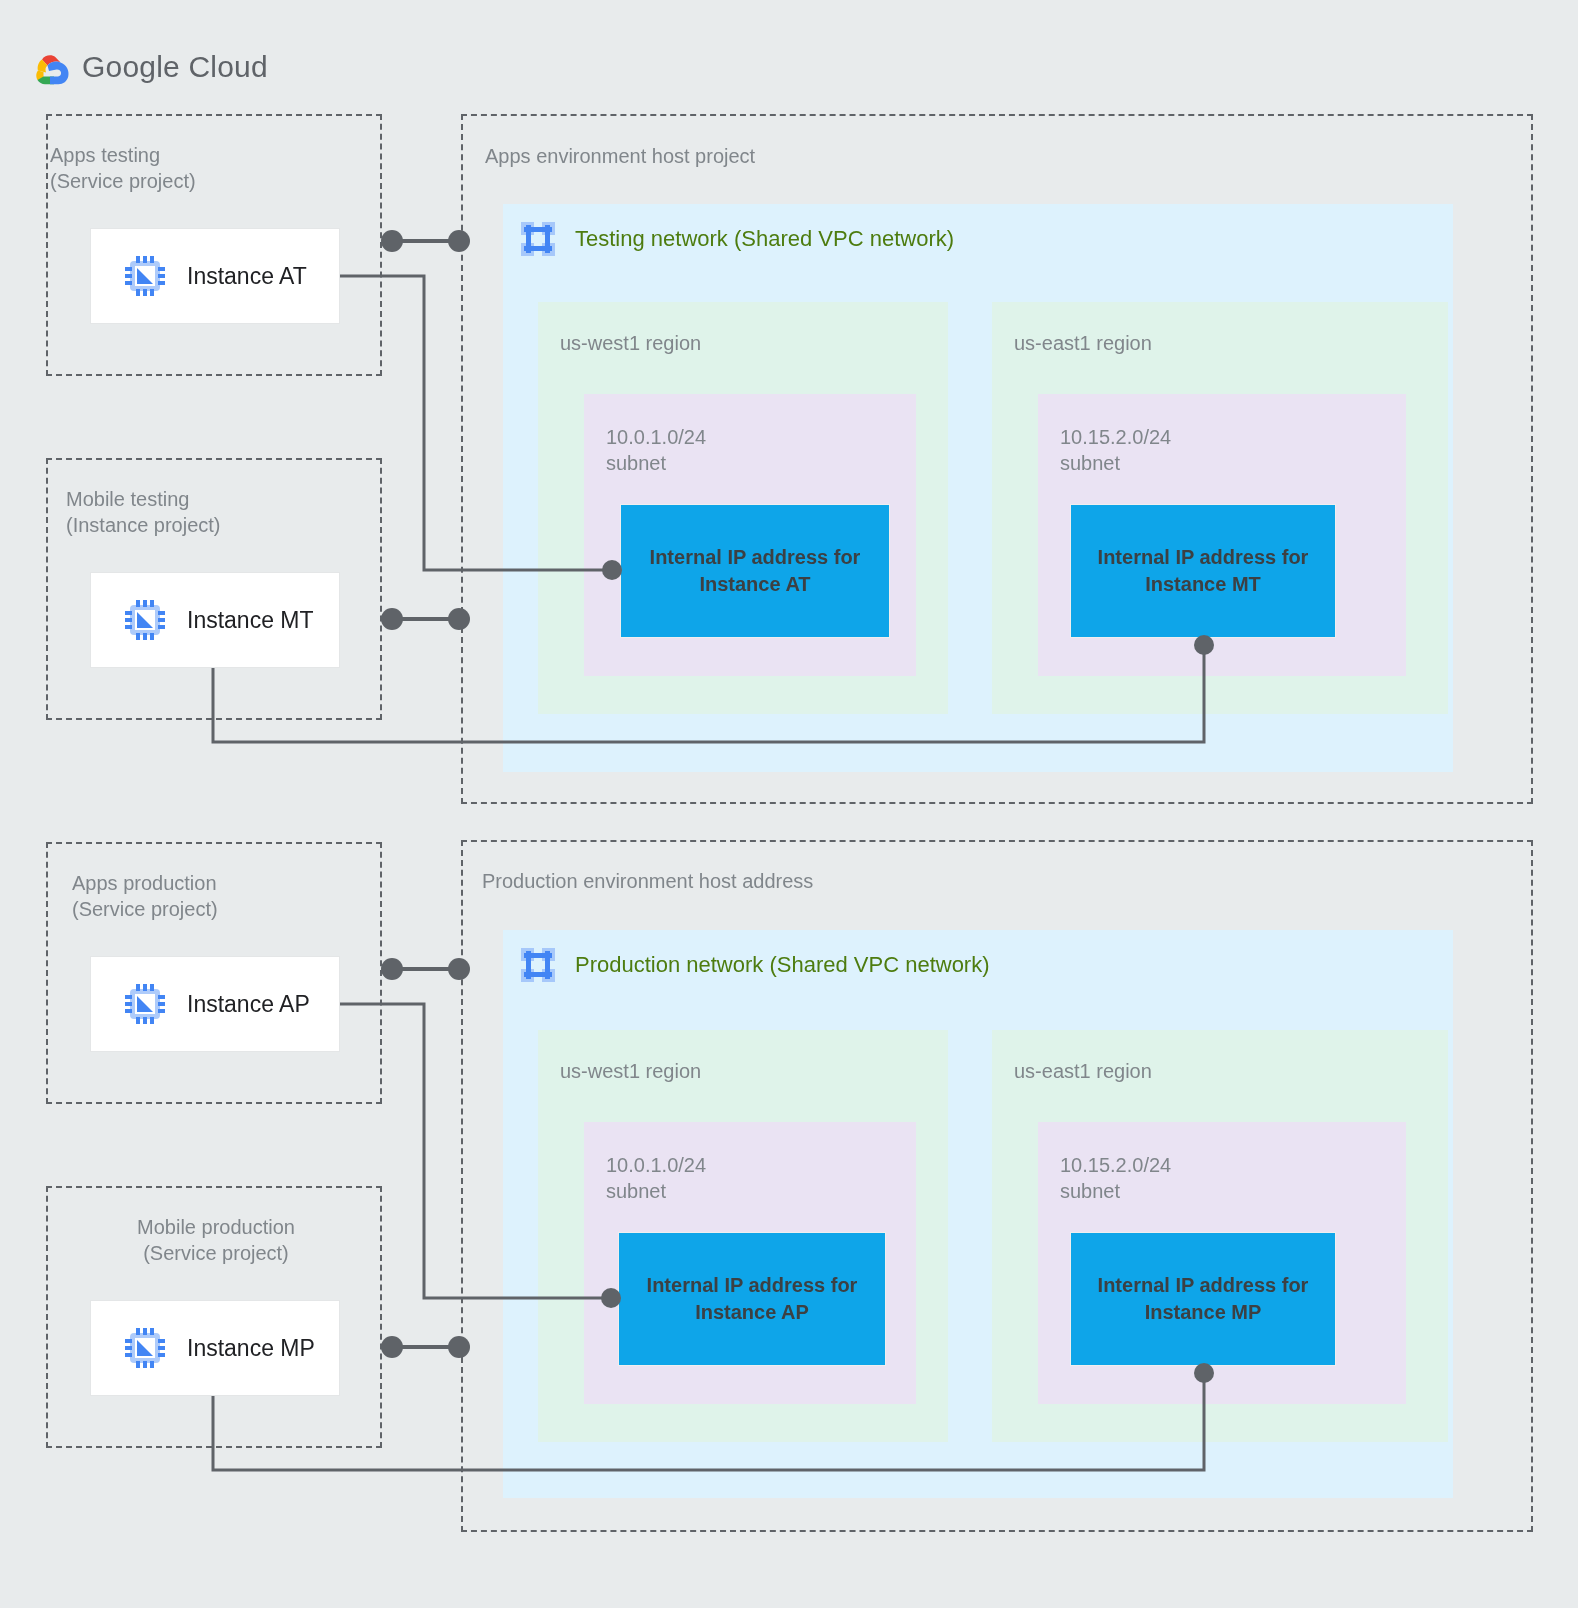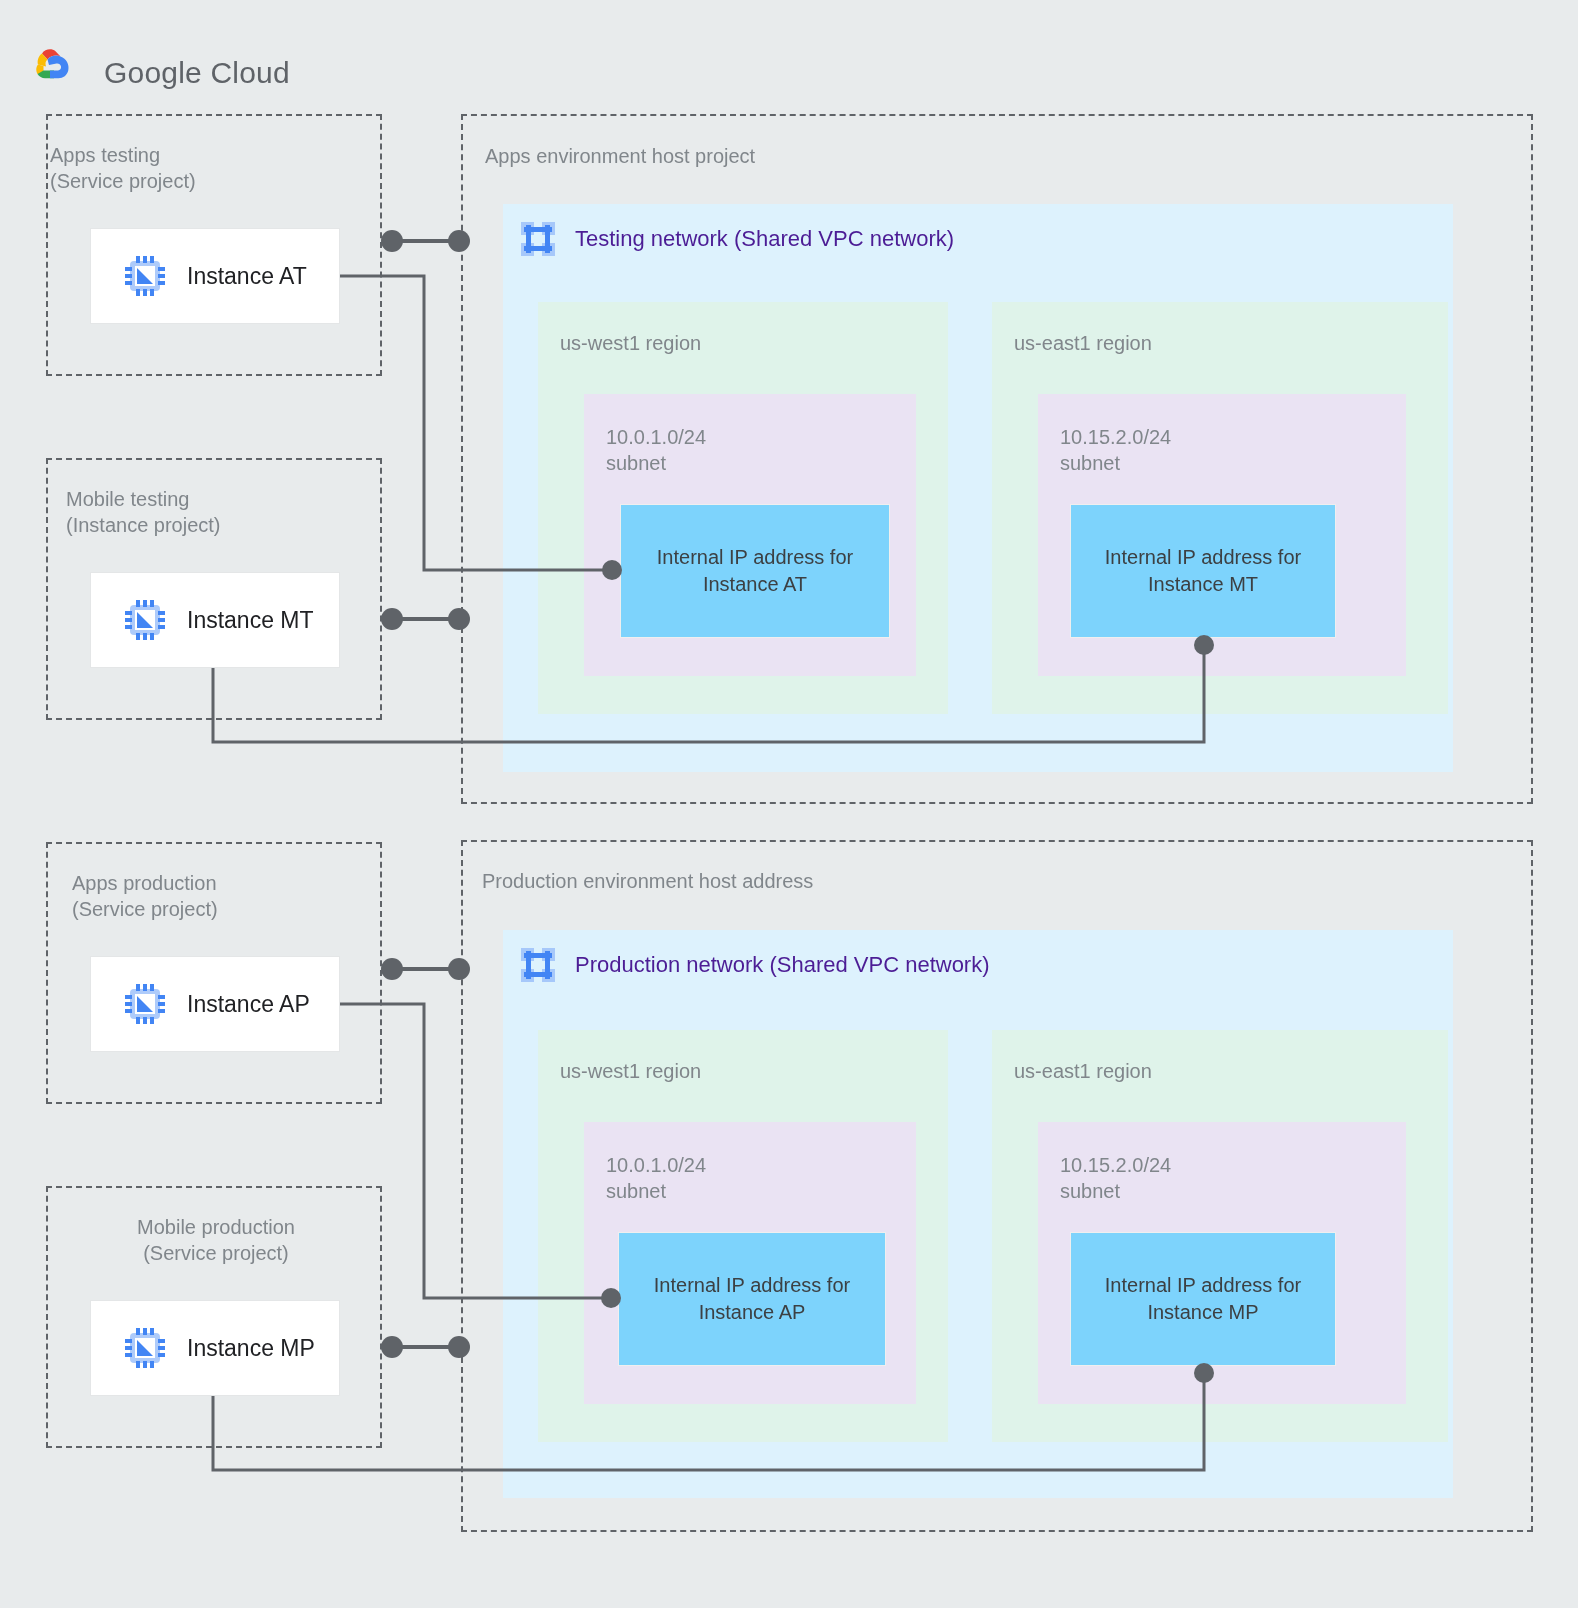--- a/index.html
+++ b/index.html
@@ -7,21 +7,21 @@
     width:1578px;height:1608px;
     background:#e8ebec;
     font-family:"Liberation Sans", sans-serif;
     position:relative;
     overflow:hidden;
     -webkit-font-smoothing:antialiased;
   }
   .abs{position:absolute;}
 
   
-  #brand{left:30px;top:44px;display:flex;align-items:flex-end;gap:24px;}
+  #brand{left:30px;top:50px;display:flex;align-items:flex-start;gap:2px;}
   #brand .logo{width:50px;height:46px;position:relative;}
   #brand .brand-text{font-size:30px;color:#5f6368;letter-spacing:.2px;white-space:nowrap;}
   #brand .brand-text .b{font-weight:400;}
 
   
   .dashed{
     border:2px dashed #5f6368;
     box-sizing:border-box;
     background:transparent;
   }
@@ -62,28 +62,28 @@
   .vpcicon .bar{position:absolute;background:#4285f4;}
   .vpcicon .cnr{position:absolute;background:#a6c8fa;}
 
   
   .vpcbox{background:#ddf2fd;}
   .regionbox{background:#dff3ea;}
   .regionlabel{font-size:20px;color:#80868b;}
   .subnetbox{background:#eae3f3;}
   .subnetlabel{font-size:20px;color:#80868b;line-height:1.32;white-space:pre-line;}
   .ipbox{
-    background:#7dd3fc;
+    background:#0ea5e9;
     border:1px solid #efefef;
     box-sizing:border-box;
     display:flex;align-items:center;justify-content:center;text-align:center;
-    font-size:20px;font-weight:normal;color:#3c4043;line-height:1.35;
+    font-size:20px;font-weight:bold;color:#3c4043;line-height:1.35;
     white-space:pre-line;
   }
-  .netlabel{font-size:22px;color:#4c1d95;white-space:nowrap;}
+  .netlabel{font-size:22px;color:#4d7c0f;white-space:nowrap;}
 
   
   #wires{position:absolute;left:0;top:0;width:1578px;height:1608px;pointer-events:none;}
 </style>
 </head>
 <body>
 
 <div class="abs" id="brand">
   <span class="logo">
     <svg viewBox="0 0 50 46" width="50" height="46" aria-hidden="true">

